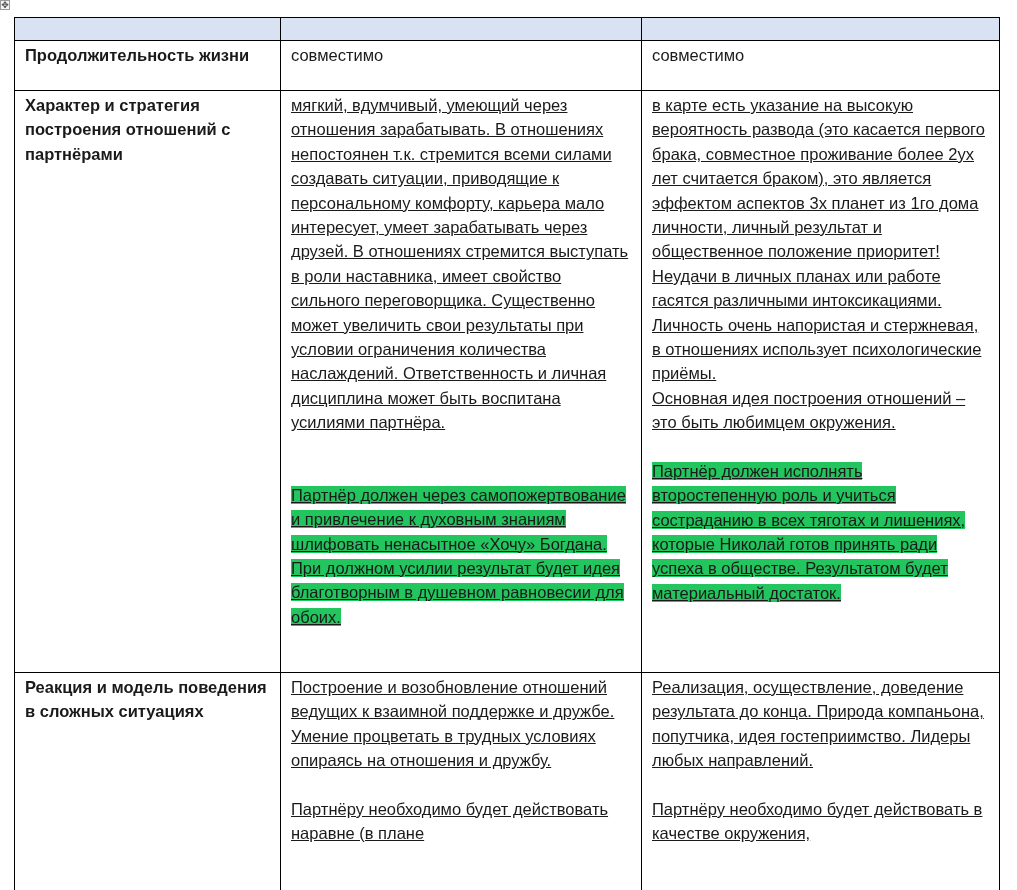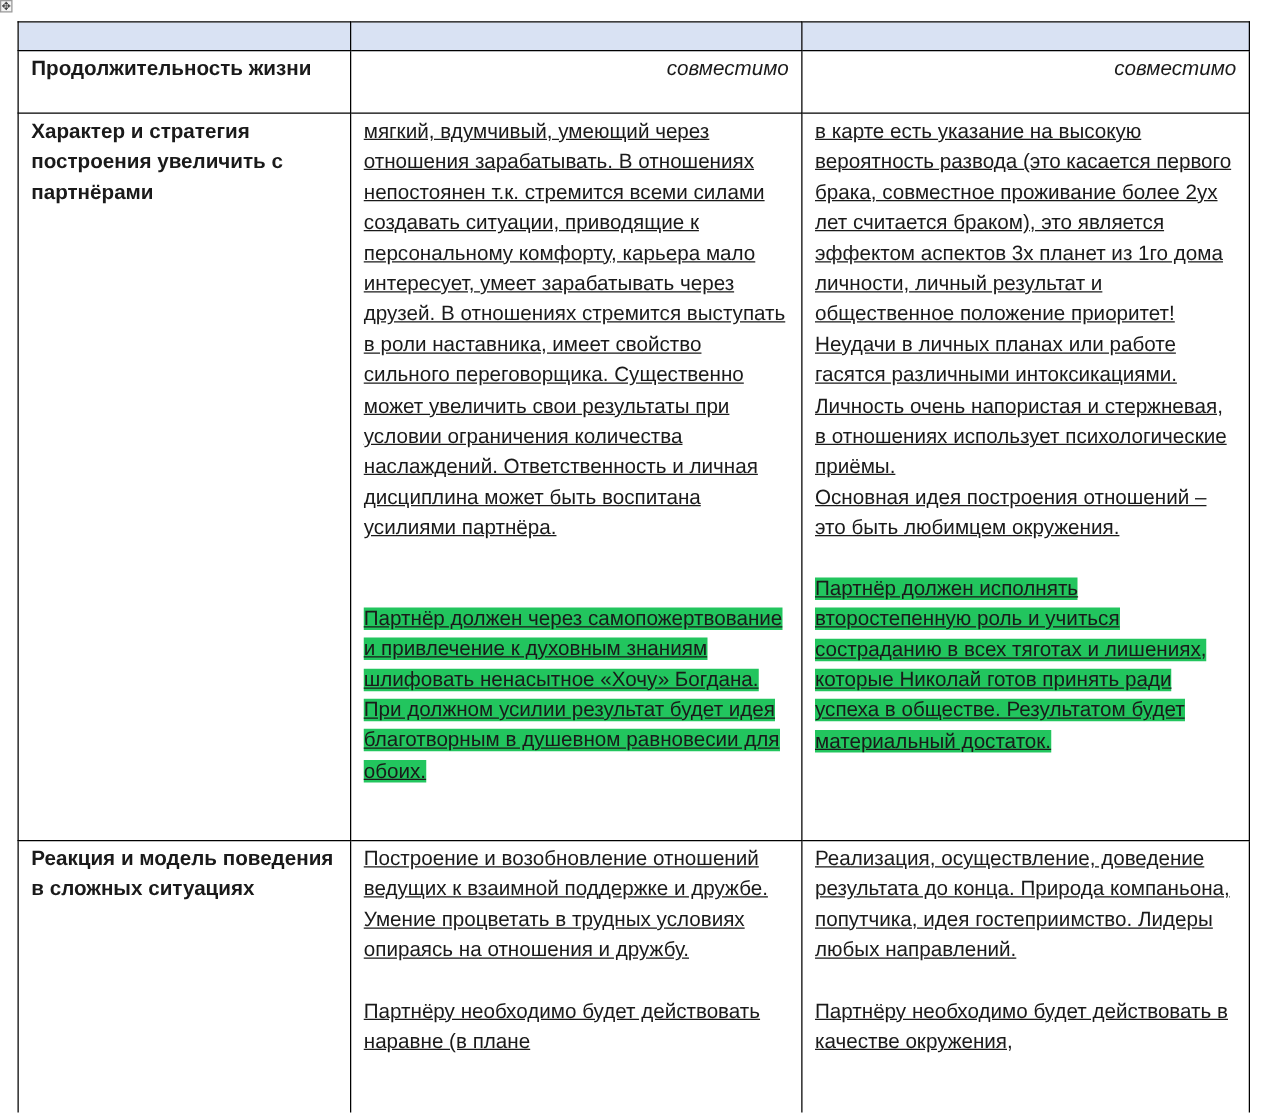--- a/index.html
+++ b/index.html
@@ -8,21 +8,21 @@
   .move-handle { position: absolute; left: 0; top: 0; width: 10px; height: 10px;
          border: 1px solid #9a9a9a; background: #f4f4f4; box-sizing: border-box;
          font-size: 9px; line-height: 8px; text-align: center; color: #444; }
   table.doc { position: absolute; left: 14px; top: 17px; border-collapse: collapse;
          table-layout: fixed; width: 985px; }
   table.doc td { border: 1px solid #000; vertical-align: top; padding: 2px 10px 0 10px;
          font-size: 16.5px; line-height: 24.4px; }
   col.c1 { width: 266px; } col.c2 { width: 361px; } col.c3 { width: 358px; }
   tr.head td { background: #d9e2f3; height: 22px; padding: 0; }
   .lbl { font-weight: bold; }
-  .center { text-align: right; font-style: italic; }
+  .center { text-align: left; }
   .hl { background: #22c55e; }
   .gap { height: 48px; }
   .gap-sm { height: 24px; }
   .row-life td { height: 47px; }
   .row-char td { height: 579px; }
   .row-react td { height: 220px; }
   p { margin: 0; text-decoration: underline; }
 </style>
 </head>
 <body>
@@ -40,21 +40,21 @@
     <td></td>
     <td></td>
     <td></td>
   </tr>
   <tr class="row-life">
     <td class="lbl">Продолжительность жизни</td>
     <td class="center">совместимо</td>
     <td class="center">совместимо</td>
   </tr>
   <tr class="row-char">
-    <td class="lbl">Характер и стратегия построения увеличить с партнёрами</td>
+    <td class="lbl">Характер и стратегия построения отношений с партнёрами</td>
     <td>
       <p>мягкий, вдумчивый, умеющий через отношения зарабатывать. В отношениях непостоянен т.к. стремится всеми силами создавать ситуации, приводящие к персональному комфорту, карьера мало интересует, умеет зарабатывать через друзей. В отношениях стремится выступать в роли наставника, имеет свойство сильного переговорщика. Существенно может увеличить свои результаты при условии ограничения количества наслаждений. Ответственность и личная дисциплина может быть воспитана усилиями партнёра.</p>
       <div class="gap"></div>
       <p><span class="hl">Партнёр должен через самопожертвование и привлечение к духовным знаниям шлифовать ненасытное «Хочу» Богдана. При должном усилии результат будет идея благотворным в душевном равновесии для обоих.</span></p>
     </td>
     <td>
       <p>в карте есть указание на высокую вероятность развода (это касается первого брака, совместное проживание более 2ух лет считается браком), это является эффектом аспектов 3х планет из 1го дома личности, личный результат и общественное положение приоритет! Неудачи в личных планах или работе гасятся различными интоксикациями. Личность очень напористая и стержневая, в отношениях использует психологические приёмы.</p>
       <p>Основная идея построения отношений – это быть любимцем окружения.</p>
       <div class="gap-sm"></div>
       <p><span class="hl">Партнёр должен исполнять второстепенную роль и учиться состраданию в всех тяготах и лишениях, которые Николай готов принять ради успеха в обществе. Результатом будет материальный достаток.</span></p>

